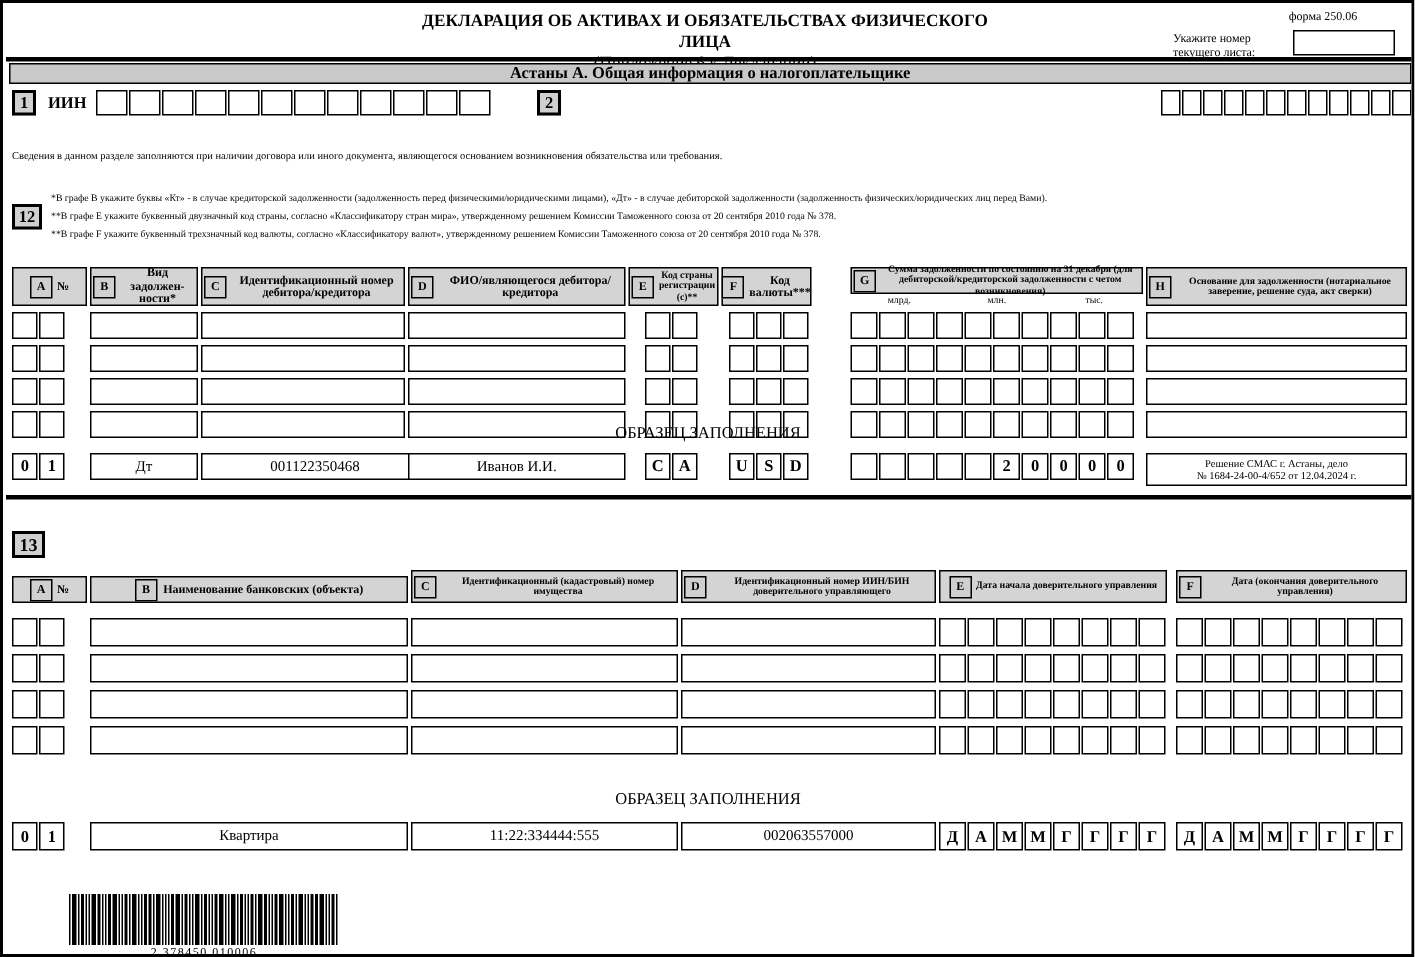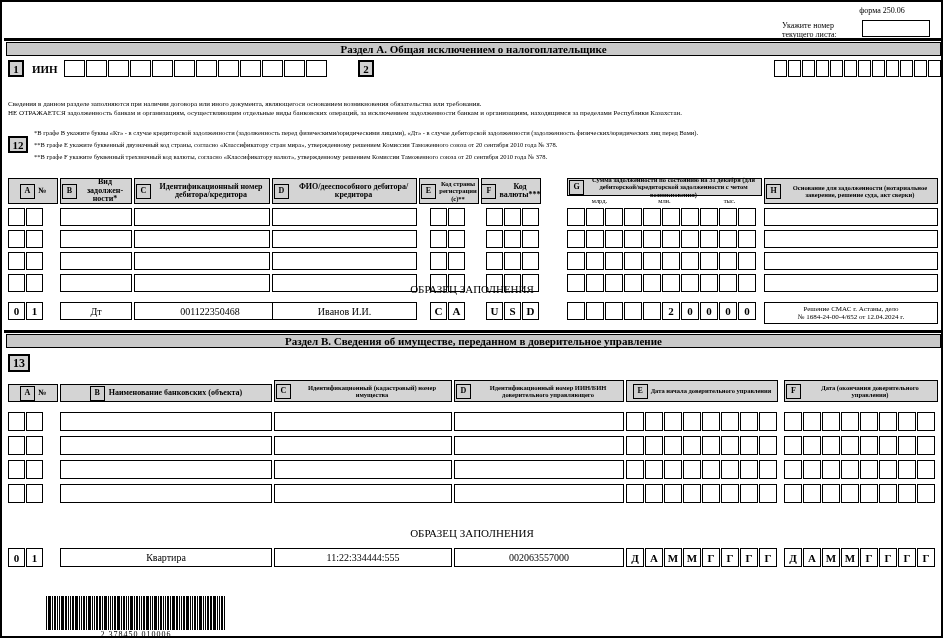--- a/index.html
+++ b/index.html
@@ -30,32 +30,36 @@
   .samp{font-size:11px;display:flex;align-items:center;justify-content:center;text-align:center;}
   .title{font-weight:bold;font-size:11.5px;text-align:center;line-height:1.2;}
   .barcode{display:flex;align-items:flex-end;height:38px;}
   .barcode i{display:block;background:#000;margin-right:1px;}
 </style>
 </head>
 <body>
 
 <div id="page">
 
+  <div class="abs" style="left:268px;top:6px;width:400px;">
+    <div class="title">ДЕКЛАРАЦИЯ ОБ АКТИВАХ И ОБЯЗАТЕЛЬСТВАХ ФИЗИЧЕСКОГО ЛИЦА</div>
+    <div class="title" style="font-weight:normal;">(Приложение  6 к Декларации)</div>
+  </div>
 
   <div class="abs small" style="left:830px;top:4px;width:100px;text-align:center;">форма 250.06</div>
 
   <div class="abs" style="left:780px;top:19px;width:75px;">
     <div class="small">Укажите номер</div>
     <div class="small">текущего листа:</div>
   </div>
   <div class="abs cbox" style="left:860px;top:18px;width:68px;height:17px;"></div>
 
   <div class="abs" style="left:2px;top:36px;width:939px;height:3px;background:#000;"></div>
 
-  <div class="abs bandtitle" style="left:4px;top:40px;width:935px;height:14px;">Раздел А. Общая исключением о налогоплательщике</div>
+  <div class="abs bandtitle" style="left:4px;top:40px;width:935px;height:14px;">Астаны А. Общая информация о налогоплательщике</div>
 
   <div class="abs lbl" style="left:6px;top:58px;width:16px;height:17px;font-size:11px;">1</div>
   <div class="abs bold" style="left:30px;top:61px;font-size:11px;">ИИН</div>
   <div class="abs cellrow" id="iin-cells" style="left:62px;top:58px;">
       <div class="sq " style="width: 21px; height: 17px; margin-right: 1px; display: flex; align-items: center; justify-content: center; font-size: 11px; font-weight: bold;"></div>
       <div class="sq " style="width: 21px; height: 17px; margin-right: 1px; display: flex; align-items: center; justify-content: center; font-size: 11px; font-weight: bold;"></div>
       <div class="sq " style="width: 21px; height: 17px; margin-right: 1px; display: flex; align-items: center; justify-content: center; font-size: 11px; font-weight: bold;"></div>
       <div class="sq " style="width: 21px; height: 17px; margin-right: 1px; display: flex; align-items: center; justify-content: center; font-size: 11px; font-weight: bold;"></div>
       <div class="sq " style="width: 21px; height: 17px; margin-right: 1px; display: flex; align-items: center; justify-content: center; font-size: 11px; font-weight: bold;"></div>
       <div class="sq " style="width: 21px; height: 17px; margin-right: 1px; display: flex; align-items: center; justify-content: center; font-size: 11px; font-weight: bold;"></div>
@@ -78,21 +82,20 @@
       <div class="sq " style="width: 13px; height: 17px; margin-right: 1px; display: flex; align-items: center; justify-content: center; font-size: 11px; font-weight: bold;"></div>
       <div class="sq " style="width: 13px; height: 17px; margin-right: 1px; display: flex; align-items: center; justify-content: center; font-size: 11px; font-weight: bold;"></div>
       <div class="sq " style="width: 13px; height: 17px; margin-right: 1px; display: flex; align-items: center; justify-content: center; font-size: 11px; font-weight: bold;"></div>
       <div class="sq " style="width: 13px; height: 17px; margin-right: 1px; display: flex; align-items: center; justify-content: center; font-size: 11px; font-weight: bold;"></div>
       <div class="sq " style="width: 13px; height: 17px; margin-right: 1px; display: flex; align-items: center; justify-content: center; font-size: 11px; font-weight: bold;"></div>
       <div class="sq " style="width: 13px; height: 17px; margin-right: 1px; display: flex; align-items: center; justify-content: center; font-size: 11px; font-weight: bold;"></div>
     </div>
 
 
   <div class="abs tiny" style="left:6px;top:98px;width:930px;">Сведения в данном разделе заполняются при наличии договора или иного документа, являющегося основанием возникновения обязательства или требования.</div>
-  <div class="abs tiny" style="left:6px;top:107px;width:930px;">НЕ ОТРАЖАЕТСЯ задолженность банкам и организациям, осуществляющим отдельные виды банковских операций, за исключением задолженности банкам и организациям, находящимся за пределами Республики Казахстан.</div>
 
   <div class="abs lbl" style="left:6px;top:134px;width:20px;height:17px;font-size:11px;">12</div>
 
   <div class="abs vsmall" style="left:32px;top:127px;width:900px;">*В графе B укажите буквы «Кт» - в случае кредиторской задолженности (задолженность перед физическими/юридическими лицами), «Дт» - в случае дебиторской задолженности (задолженность физических/юридических лиц перед Вами).</div>
   <div class="abs vsmall" style="left:32px;top:139px;width:900px;">**В графе Е укажите буквенный двузначный код страны, согласно «Классификатору стран мира», утвержденному решением Комиссии Таможенного союза от 20 сентября 2010 года № 378.</div>
   <div class="abs vsmall" style="left:32px;top:151px;width:900px;">**В графе F укажите буквенный трехзначный код валюты, согласно «Классификатору валют», утвержденному решением Комиссии Таможенного союза от 20 сентября 2010 года № 378.</div>
 
   <div class="abs hdrcell" style="left:6px;top:176px;width:50px;height:26px;">
     <span class="lbl" style="width:13px;height:13px;font-size:8px;border-width:1px;margin-right:3px;">A</span>
     <span>№</span>
@@ -100,21 +103,21 @@
   <div class="abs hdrcell" style="left:58px;top:176px;width:72px;height:26px;">
     <span class="lbl" style="width:13px;height:13px;font-size:8px;border-width:1px;margin-right:3px;flex:0 0 auto;">B</span>
     <span>Вид задолжен-ности*</span>
   </div>
   <div class="abs hdrcell" style="left:132px;top:176px;width:136px;height:26px;">
     <span class="lbl" style="width:13px;height:13px;font-size:8px;border-width:1px;margin-right:3px;flex:0 0 auto;">C</span>
     <span>Идентификационный номер дебитора/кредитора</span>
   </div>
   <div class="abs hdrcell" style="left:270px;top:176px;width:145px;height:26px;">
     <span class="lbl" style="width:13px;height:13px;font-size:8px;border-width:1px;margin-right:3px;flex:0 0 auto;">D</span>
-    <span>ФИО/дееспособного дебитора/кредитора</span>
+    <span>ФИО/являющегося дебитора/кредитора</span>
   </div>
   <div class="abs hdrcell vsmall" style="left:417px;top:176px;width:60px;height:26px;">
     <span class="lbl" style="width:13px;height:13px;font-size:8px;border-width:1px;margin-right:3px;flex:0 0 auto;">E</span>
     <span>Код страны регистрации (с)**</span>
   </div>
   <div class="abs hdrcell" style="left:479px;top:176px;width:60px;height:26px;">
     <span class="lbl" style="width:13px;height:13px;font-size:8px;border-width:1px;margin-right:3px;flex:0 0 auto;">F</span>
     <span>Код валюты***</span>
   </div>
   <div class="abs hdrcell vsmall" style="left:565px;top:176px;width:195px;height:18px;">
@@ -289,21 +292,20 @@
         <div class="sq " style="width: 18px; height: 18px; margin-right: 1px; display: flex; align-items: center; justify-content: center; font-size: 11px; font-weight: bold;">0</div>
       </div>
       <div class="abs cbox" style="left: 762px; top: 300px; width: 174px; height: 22px; display: flex; flex-direction: column; align-items: center; justify-content: center; font-size: 7px; line-height: 1.15;">
         <div>Решение СМАС  г. Астаны,  дело</div>
         <div>№ 1684-24-00-4/652 от 12.04.2024 г.</div>
       </div>
     </div>
 
   <div class="abs" style="left:2px;top:328px;width:939px;height:3px;background:#000;"></div>
 
-  <div class="abs bandtitle" style="left:4px;top:332px;width:935px;height:14px;">Раздел В. Сведения об имуществе, переданном в доверительное управление</div>
 
   <div class="abs lbl" style="left:6px;top:352px;width:22px;height:18px;font-size:12px;">13</div>
 
   <div class="abs hdrcell" style="left:6px;top:382px;width:50px;height:18px;">
     <span class="lbl" style="width:13px;height:13px;font-size:8px;border-width:1px;margin-right:3px;">A</span>
     <span>№</span>
   </div>
   <div class="abs hdrcell" style="left:58px;top:382px;width:212px;height:18px;">
     <span class="lbl" style="width:13px;height:13px;font-size:8px;border-width:1px;margin-right:4px;flex:0 0 auto;">B</span>
     <span>Наименование банковских (объекта)</span>

